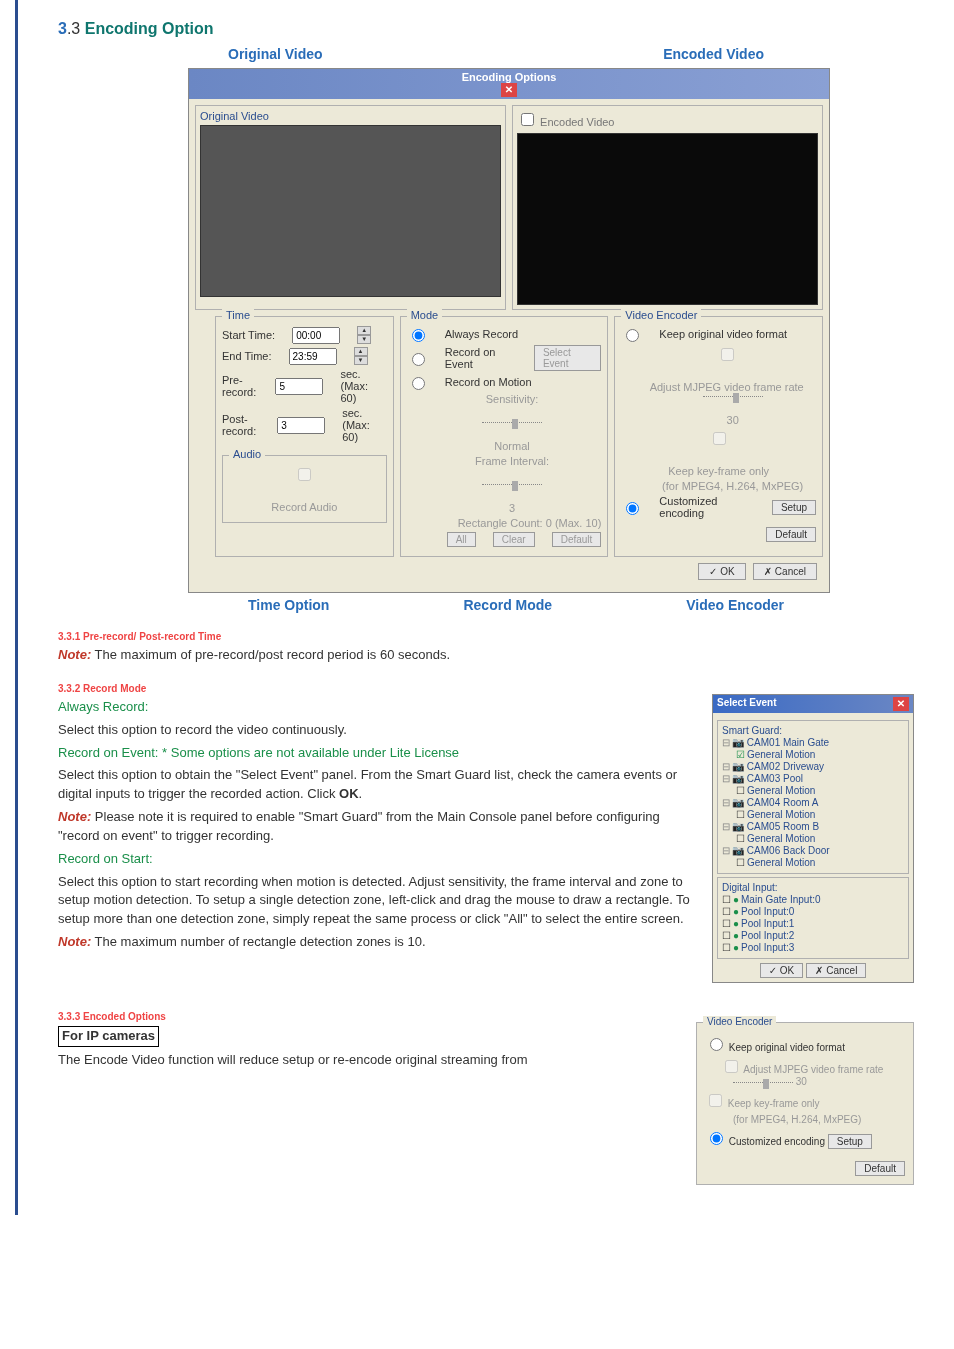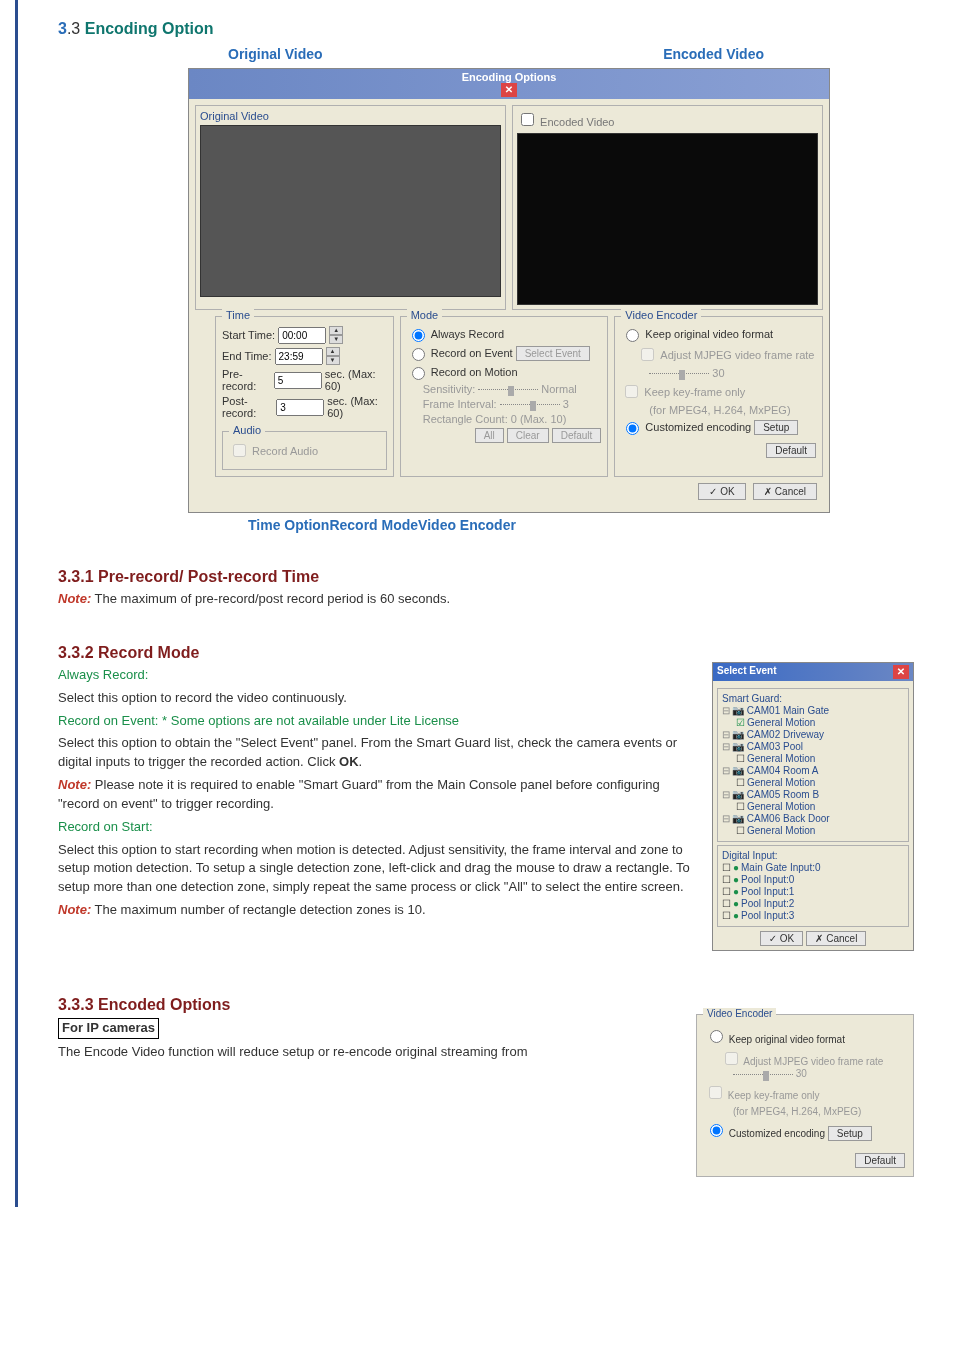--- a/index.html
+++ b/index.html
@@ -2,62 +2,62 @@
 <html><head>
 <meta charset="utf-8">
 <style>
 body { margin: 0; padding: 0; font-family: Arial, sans-serif; font-size: 13px; color: #333; background: #fff; width: 954px; }
 .page { padding: 20px 40px; border-left: 3px solid #2a4d8f; margin-left: 15px; }
 .h-num { color: #2a6db8; font-weight: bold; }
 .h-title { color: #0f766e; font-weight: bold; }
 .sec-title { font-size: 16px; margin-bottom: 8px; }
 .blue-label { color: #2a6db8; font-weight: bold; font-size: 14px; }
 .callout-row { display: flex; justify-content: space-between; padding: 0 150px 0 170px; }
-.callout-row2 { display: flex; padding: 0 130px 0 190px; margin-top: 4px; }
+.callout-row2 { display: flex; justify-content: space-between; padding: 0 130px 0 190px; margin-top: 4px; }
 .dialog { margin: 6px 0 0 130px; width: 640px; background: #ece9d8; border: 1px solid #888; font-family: Tahoma, sans-serif; font-size: 11px; }
 .titlebar { background: linear-gradient(to right, #6b87c4, #8aa0d4); color: #fff; display: flex; justify-content: space-between; align-items: center; padding: 2px 4px; font-weight: bold; flex-direction: column; }
 .close-x { background: #d44; color: #fff; width: 16px; height: 14px; text-align: center; line-height: 14px; font-size: 10px; }
 .dlg-body { padding: 6px; }
 .video-row { display: flex; gap: 6px; }
 .video-box { border: 1px solid #b0b0b0; padding: 4px; flex: 1; }
 .video-box-label { color: #2a4d8f; margin-bottom: 3px; display: inline-block; }
 .video-preview { background: #555; height: 170px; border: 1px solid #333; }
 .video-preview.dark { background: #0a0a0a; }
 .enc-chk { margin-bottom: 4px; color: #777; }
 .fieldset-row { display: flex; gap: 6px; margin-top: 6px; padding-left: 20px; }
 .grp { border: 1px solid #b0b0b0; padding: 6px; flex: 1; position: relative; }
 .grp-title { position: absolute; top: -8px; left: 6px; background: #ece9d8; padding: 0 4px; color: #2a4d8f; font-size: 11px; }
 .grp input[type=text] { width: 40px; font-size: 10px; }
-.grp .row { margin: 3px 0; display: flex; align-items: center; gap: 3px; }
+.grp .row { margin: 3px 0; display: flex; align-items: center; gap: 17px; }
 .spin { display: inline-flex; flex-direction: column; }
 .spin div { width: 12px; height: 7px; background: #ddd; border: 1px solid #999; font-size: 6px; text-align: center; line-height: 6px; }
 .btn { background: #e8e8e8; border: 1px solid #999; padding: 1px 8px; font-size: 10px; display: inline-block; }
 .btn.dis { color: #999; }
 .slider-track { display: inline-block; width: 60px; border-top: 1px dotted #888; vertical-align: middle; position: relative; }
 .slider-thumb { position: absolute; top: -4px; left: 30px; width: 6px; height: 10px; background: #aaa; }
 .dlg-footer { text-align: right; padding: 6px; }
 .dlg-footer .btn { padding: 2px 10px; margin-left: 4px; }
-.subhead { color: #7f1d1d; font-weight: bold; font-size: 16px; margin-top: 35px; }
+.subhead { color: #ef4444; font-weight: bold; font-size: 10px; margin-top: 18px; }
 .p { margin: 4px 0; line-height: 1.45; }
 .note { color: #c0392b; font-weight: bold; font-style: italic; }
 .green { color: #1a8f4a; }
 .small-dialog { width: 200px; border: 1px solid #888; background: #ece9d8; font-family: Tahoma, sans-serif; font-size: 10px; }
 .sd-title { background: linear-gradient(to right,#3a6ac4,#6b87c4); color:#fff; padding:2px 4px; display:flex; justify-content:space-between; font-weight:bold; }
 .sd-body { padding: 4px; }
 .sd-grp { border: 1px solid #b0b0b0; margin: 3px 0; padding: 4px; font-size:10px; }
 .tree-item { display:flex; align-items:center; gap:2px; margin:1px 0; }
 .tree-item.indent { margin-left: 14px; }
 .cam-icon { color:#d946ef; font-size:10px; }
 .blue-text { color:#2a4d8f; }
 .float-r { float: right; margin-left: 20px; margin-bottom: 10px; }
 .clear { clear: both; }
 .enc-panel { width: 200px; border:1px solid #b0b0b0; background:#ece9d8; padding:8px; font-family:Tahoma,sans-serif; font-size:10px; position:relative; }
 .enc-panel-title { position:absolute; top:-7px; left:6px; background:#ece9d8; padding:0 4px; color:#2a4d8f; }
 .box-word { border: 1px solid #000; padding: 0 3px; display: inline-block; }
-.dis-txt { color:#999; }
+.dis-txt { color:#999;flex-direction:column; }
 </style>
 </head>
 <body>
 
 <div class="page">
 
   <div class="sec-title">
     <span class="h-num">3</span><span style="color:#333;">.3 </span><span class="h-title">Encoding Option</span>
   </div>
 
@@ -143,21 +143,21 @@
               </span> 
               <span>Normal</span>
             </div>
           <div class="row dis-txt" style="margin-left:16px;">
               <span>Frame Interval:</span> 
               <span class="slider-track">
                 <span class="slider-thumb"></span>
               </span> 
               <span>3</span>
             </div>
-          <div class="row dis-txt" style="margin-left:16px;">
+          <div class="row dis-txt" style="margin-left:16px;align-items:flex-end;">
               <span>Rectangle Count: 0 (Max. 10)</span>
             </div>
           <div class="row" style="justify-content:flex-end;">
             <span class="btn dis">All</span>
             <span class="btn dis">Clear</span>
             <span class="btn dis">Default</span>
           </div>
         </div>
 
         <div class="grp" style="flex:1.3">

